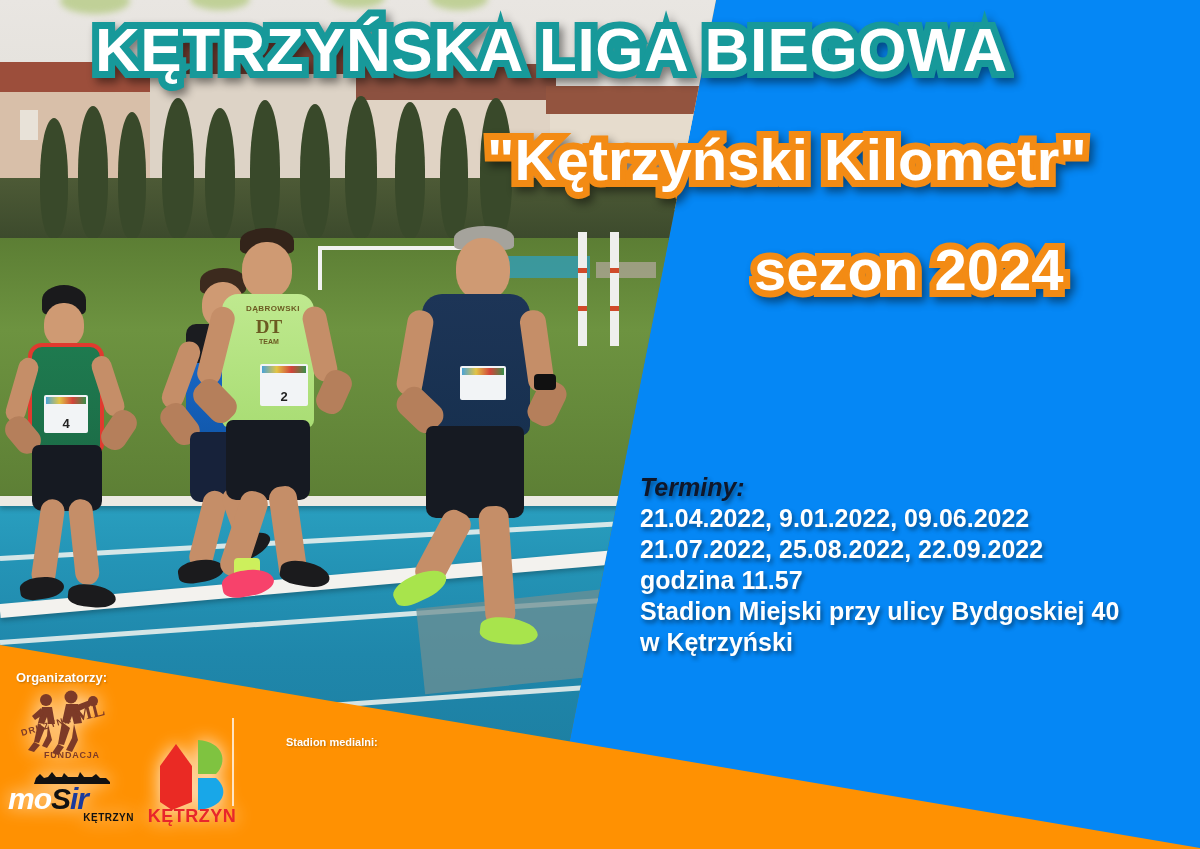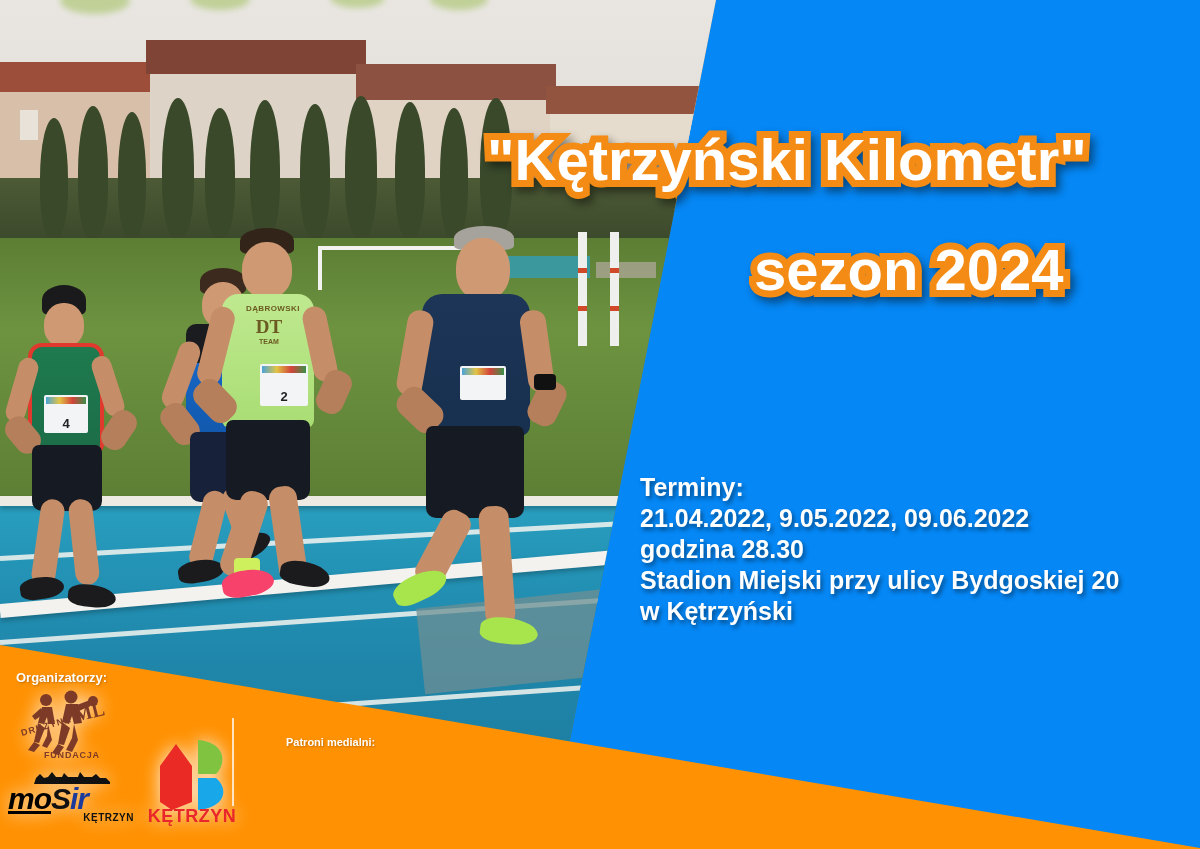--- a/index.html
+++ b/index.html
@@ -98,40 +98,40 @@
     font-size:58px;font-weight:bold;color:#ffffff;white-space:nowrap;
     -webkit-text-stroke:14px #f38b14;
     paint-order:stroke fill;
     filter:drop-shadow(4px 5px 4px rgba(0,0,0,.45));
   }
 
   
   .details{position:absolute;left:640px;top:472px;z-index:8;
     font-size:25px;line-height:31px;color:#ffffff;font-weight:bold;
     text-shadow:2px 3px 4px rgba(0,0,0,.45);}
-  .details .lbl{color:#ffffff;}
+  .details .lbl{color:#0f172a;font-style:italic;}
 
   
   .org-label{position:absolute;left:16px;top:70px;color:#fff;
     font-size:13px;font-weight:bold;text-shadow:1px 1px 2px rgba(0,0,0,.25);}
   .pm-label{position:absolute;left:286px;top:136px;color:#fff;
     font-size:11px;font-weight:bold;text-shadow:1px 1px 2px rgba(0,0,0,.25);}
 
   .divider{position:absolute;left:232px;top:118px;width:2px;height:88px;
     background:rgba(255,255,255,.75);}
 
   .logo{position:absolute;}
   .glow{filter:drop-shadow(0 0 9px rgba(255,255,255,.85));}
 
   
   .fund{left:14px;top:90px;width:96px;height:78px;}
   .ket-word{position:absolute;left:0;top:70px;width:100px;text-align:center;
     color:#e8262b;font-size:18px;font-weight:bold;letter-spacing:.5px;}
   .mosir-txt{font-size:30px;font-weight:bold;font-style:italic;letter-spacing:-1px;}
-  .mo{color:#000000;text-decoration:underline;} .ss{color:#111;} .ir{color:#1b3a9c;}
+  .mo{color:#ffffff;} .ss{color:#111;} .ir{color:#1b3a9c;}
   .mosir-sub{position:absolute;right:-2px;bottom:-7px;color:#111;
     font-size:10px;font-weight:bold;letter-spacing:.5px;}
   .skyline{position:absolute;left:26px;top:-12px;width:76px;height:14px;}
 </style>
 </head>
 <body>
 
 <div class="poster">
 
   <div class="bluepanel"></div>
@@ -267,35 +267,37 @@
         <div class="limb" style="left:30px;top:282px;width:30px;height:80px;transform:rotate(28deg);"></div>
         <div class="limb" style="left:84px;top:280px;width:30px;height:120px;transform:rotate(-4deg);"></div>
         <div class="shoe" style="left:-6px;top:348px;width:56px;height:26px;background:#a8e44c;transform:rotate(-26deg);"></div>
         <div class="shoe" style="left:82px;top:392px;width:58px;height:26px;background:#a8e44c;transform:rotate(6deg);"></div>
       </div>
     </div>
   </div>
 
   <div class="orange"></div>
 
+  <div class="title">KĘTRZYŃSKA LIGA BIEGOWA</div>
   <div class="subtitle">"Kętrzyński Kilometr"</div>
   <div class="season">sezon 2024</div>
 
   <div class="details">
     <div class="lbl">Terminy:</div>
-    <div>21.04.2022, 9.05.2022, 09.06.2022</div>
-    <div>godzina 28.30</div>
-    <div>Stadion Miejski przy ulicy Bydgoskiej 20</div>
+    <div>21.04.2022, 9.01.2022, 09.06.2022</div>
+    <div>21.07.2022, 25.08.2022, 22.09.2022</div>
+    <div>godzina 11.57</div>
+    <div>Stadion Miejski przy ulicy Bydgoskiej 40</div>
     <div>w Kętrzyński</div>
   </div>
 
   <div class="orange-content">
 
     <div class="org-label">Organizatorzy:</div>
-    <div class="pm-label">Patroni medialni:</div>
+    <div class="pm-label">Stadion medialni:</div>
     <div class="divider"></div>
 
     <div class="logo fund glow">
       <svg width="96" height="70" viewBox="0 0 96 70">
         <g fill="#7d3a27">
           <circle cx="32" cy="10" r="6"></circle>
           <path d="M28 17 L38 17 L41 34 L34 34 L33 27 L30 34 L24 33 Z"></path>
           <path d="M24 33 L20 52 L25 53 L31 38 Z"></path>
           <path d="M34 34 L38 50 L33 58 L28 56 L33 46 Z"></path>
           <path d="M20 52 L14 60 L20 62 L26 55 Z"></path>

